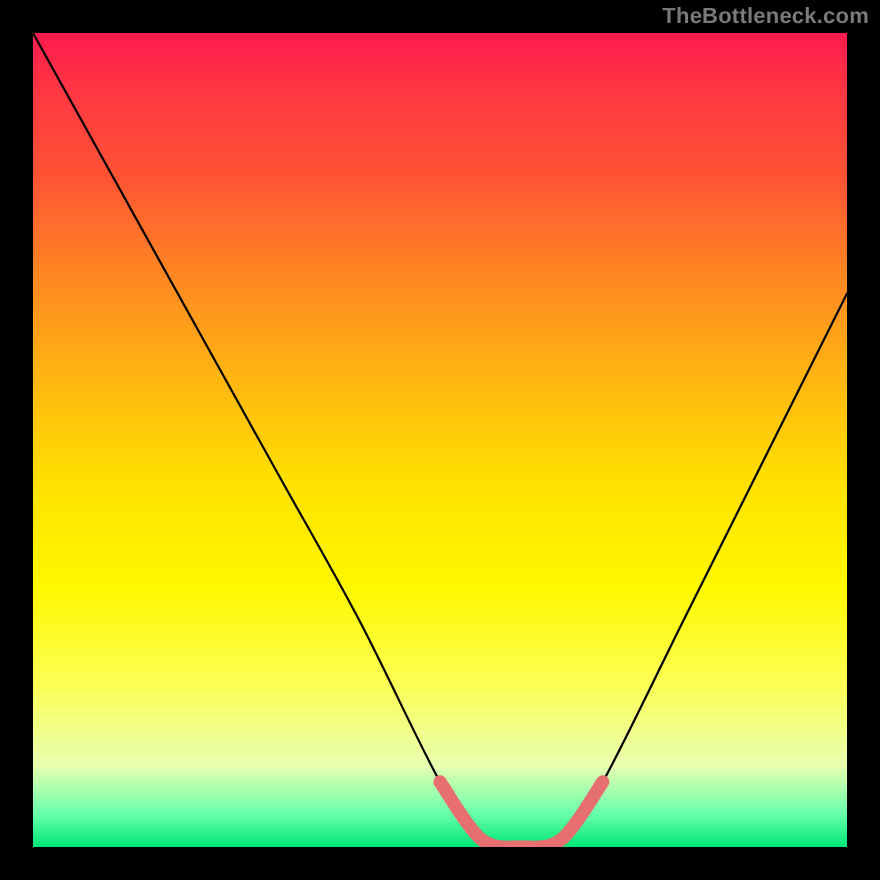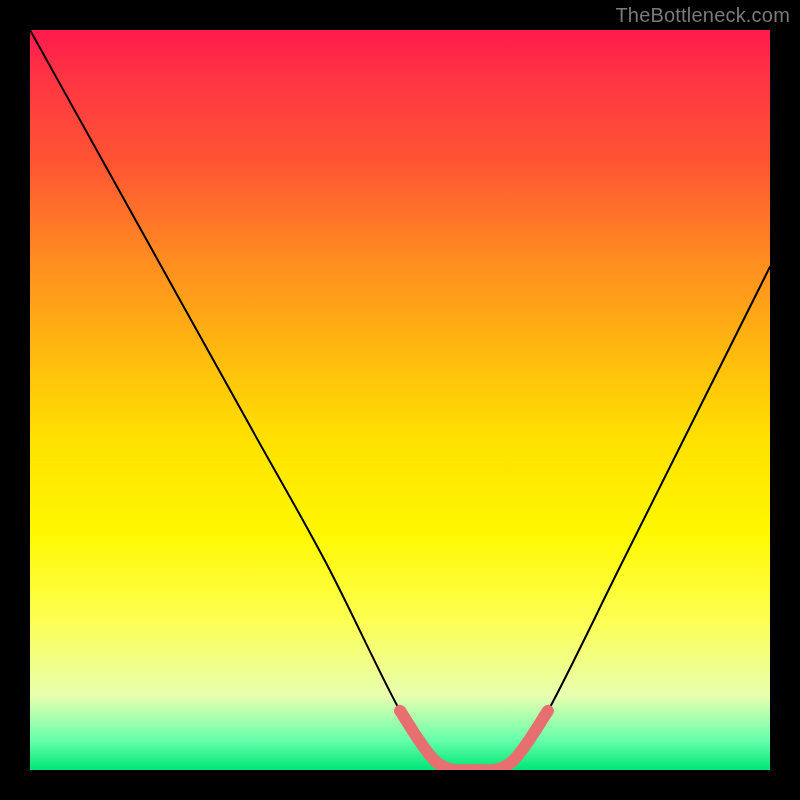--- a/index.html
+++ b/index.html
@@ -2,20 +2,21 @@
 <html><head>
 <meta charset="utf-8">
 <style>
   * { margin: 0; padding: 0; box-sizing: border-box; }
   html, body { width: 800px; height: 800px; overflow: hidden; background: #000; }
   .frame {
     position: relative;
     width: 800px;
     height: 800px;
     background: #000;
+    font-weight: bold;
   }
   .plot-area {
     position: absolute;
     left: 30px;
     top: 30px;
     width: 740px;
     height: 740px;
     background: linear-gradient(to bottom,
       #ff1a4d 0%,
       #ff3344 6%,

